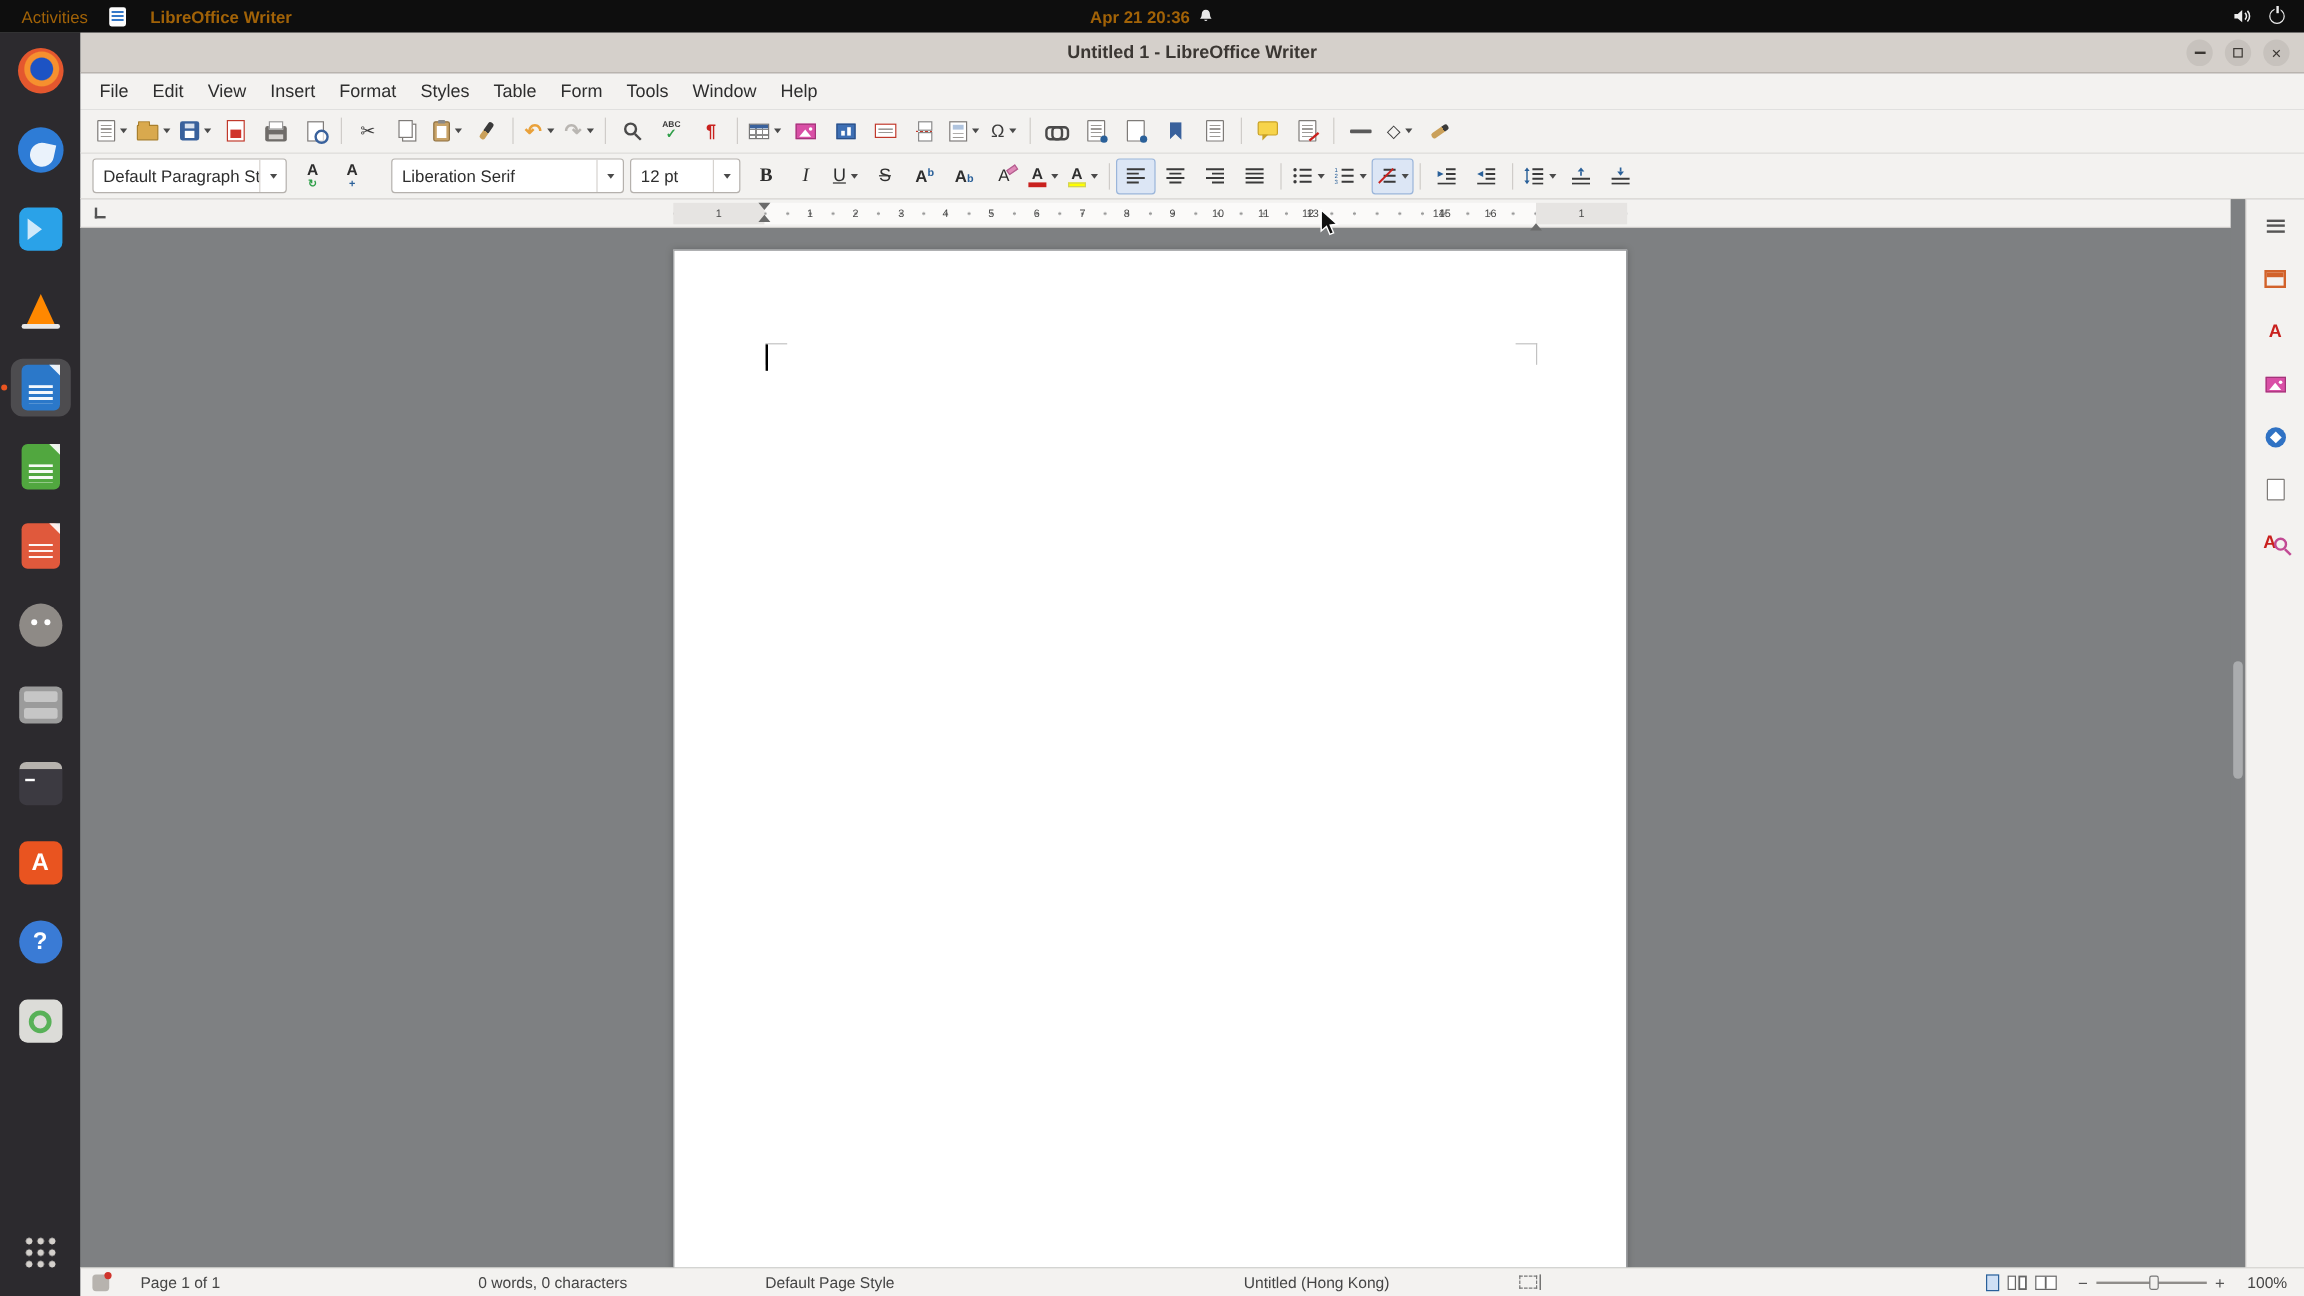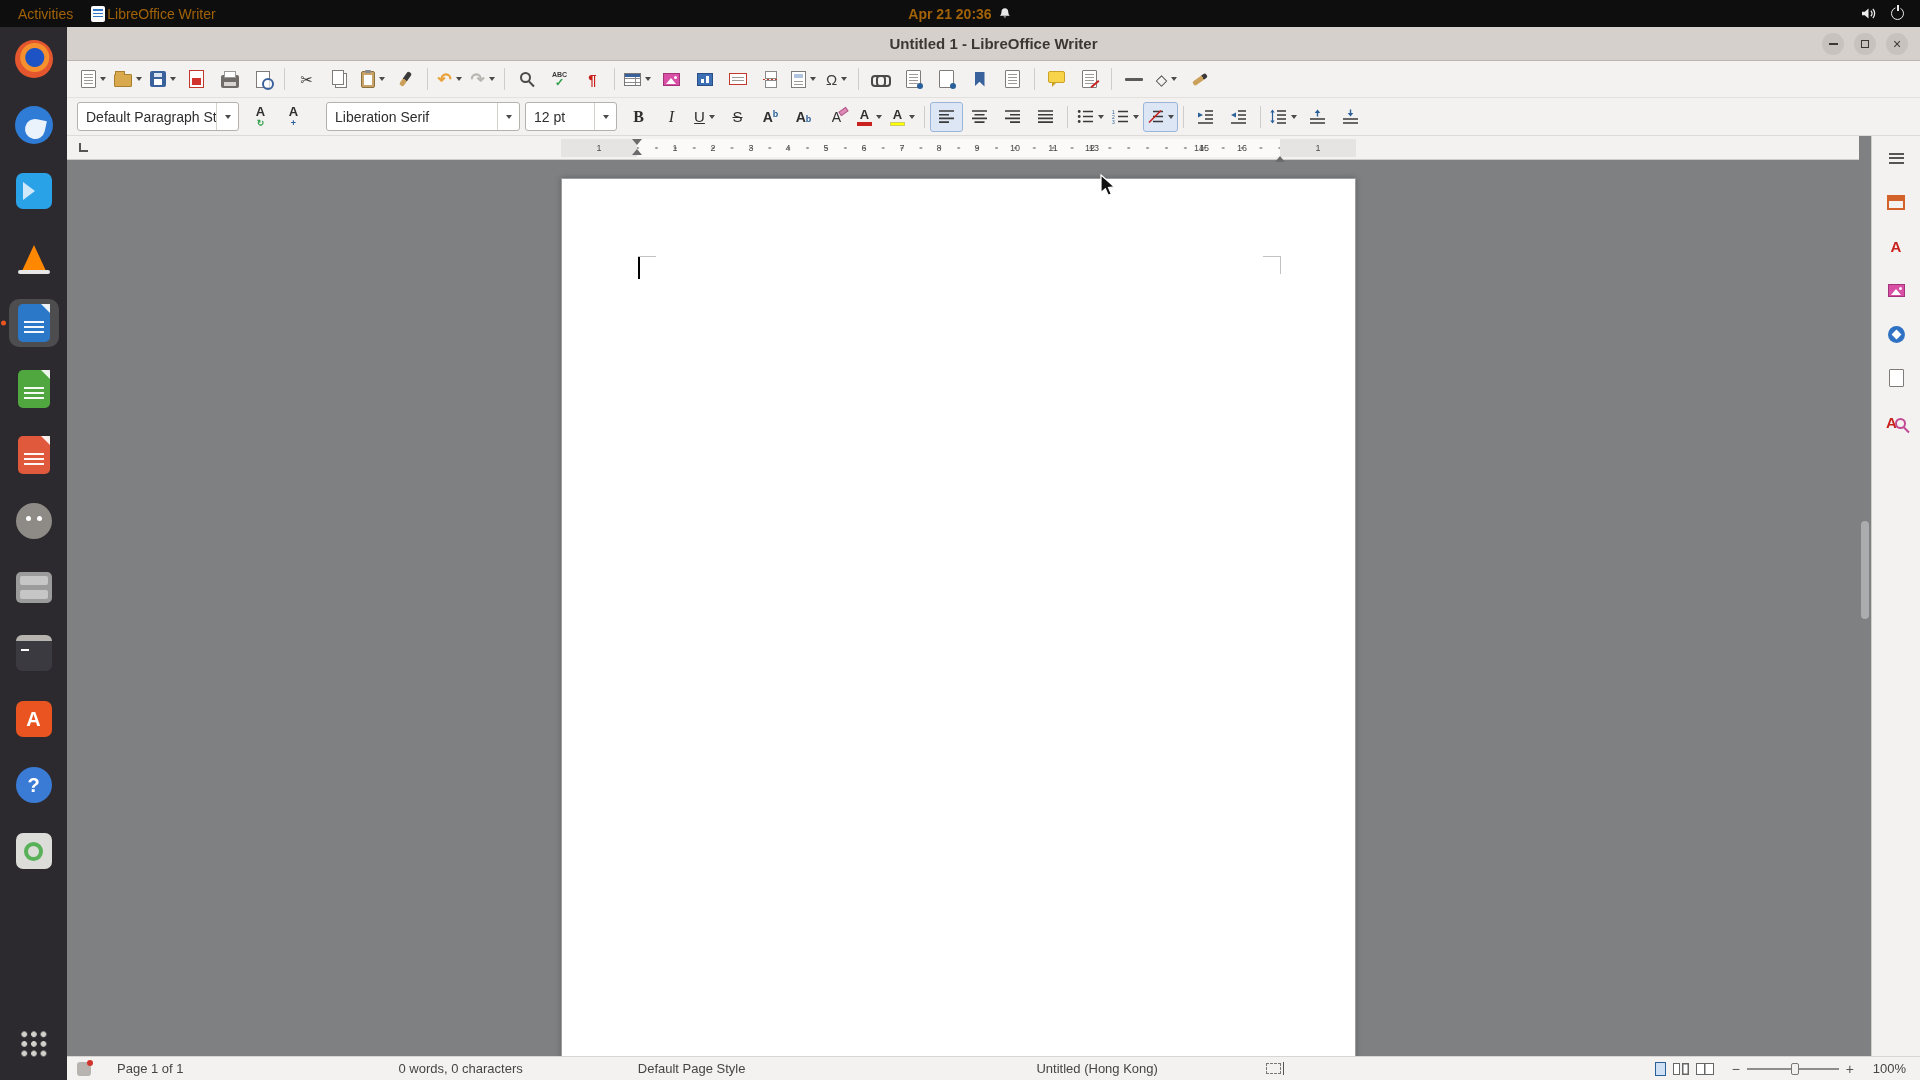--- a/index.html
+++ b/index.html
@@ -3,21 +3,21 @@
 <meta charset="utf-8">
 <title>Untitled 1 - LibreOffice Writer</title>
 <style>
   *{box-sizing:border-box;margin:0;padding:0}
   html,body{width:1920px;height:1080px;overflow:hidden}
   body{font-family:"Liberation Sans",sans-serif;background:#7e8082;cursor:default;-webkit-user-select:none;user-select:none}
 
   
   .topbar{height:27px;background:#0e0e0e;color:#a16207;display:flex;align-items:center;font-size:14px;position:relative;z-index:40}
   .topbar .activities{padding:0 18px;height:100%;display:flex;align-items:center}
-  .appgroup{display:flex;align-items:center;gap:2px;font-weight:400}
+  .appgroup{display:flex;align-items:center;gap:20px;font-weight:700}
   .miniwriter{width:14px;height:16px;background:#fdfdfd;border-radius:2px;position:relative}
   .miniwriter::after{content:"";position:absolute;left:2px;right:2px;top:3px;height:9px;
     background:repeating-linear-gradient(to bottom,#3478c8 0 1.5px,transparent 1.5px 3.5px)}
   .clockwrap{position:absolute;left:50%;transform:translateX(-50%);display:flex;align-items:center;gap:7px;font-weight:700}
   .topbar .tright{margin-left:auto;display:flex;align-items:center;gap:15px;padding-right:16px}
   .pwr{width:13px;height:13px;border:1.6px solid #ededed;border-radius:50%;position:relative}
   .pwr::after{content:"";position:absolute;left:50%;top:-3px;transform:translateX(-50%);width:2px;height:6px;background:#ededed;box-shadow:0 0 0 1.5px #0e0e0e}
 
   
   .shell{display:flex;height:1053px}
@@ -308,20 +308,33 @@
           </div>
         <div class="wbtn">
             <span class="box"></span>
           </div>
         <div class="wbtn">
             <span>×</span>
           </div>
       </div>
     </div>
 
+    <div class="menubar">
+      <span class="menu-item">File</span>
+      <span class="menu-item">Edit</span>
+      <span class="menu-item">View</span>
+      <span class="menu-item">Insert</span>
+      <span class="menu-item">Format</span>
+      <span class="menu-item">Styles</span>
+      <span class="menu-item">Table</span>
+      <span class="menu-item">Form</span>
+      <span class="menu-item">Tools</span>
+      <span class="menu-item">Window</span>
+      <span class="menu-item">Help</span>
+    </div>
 
     <div class="toolbar tb1">
       <div class="btn">
           <span class="i-doc lines"></span>
           <span class="dd"></span>
         </div>
       <div class="btn">
           <span class="i-folder"></span>
           <span class="dd"></span>
         </div>

